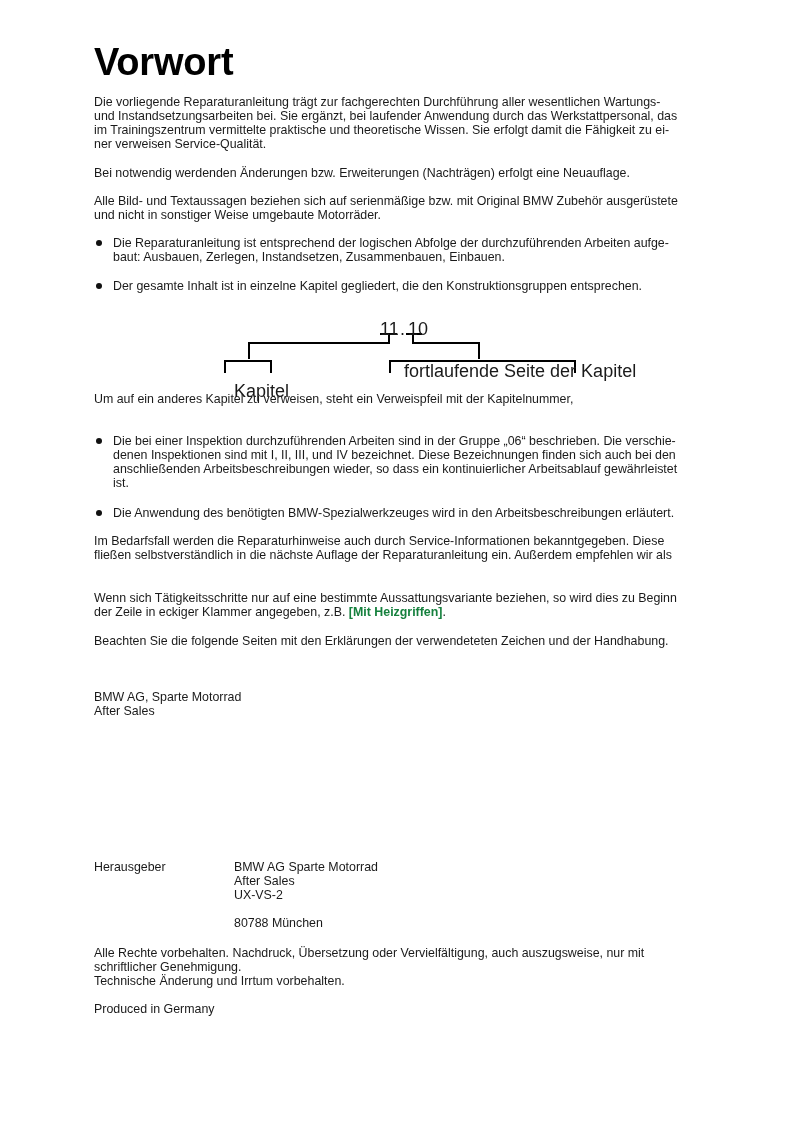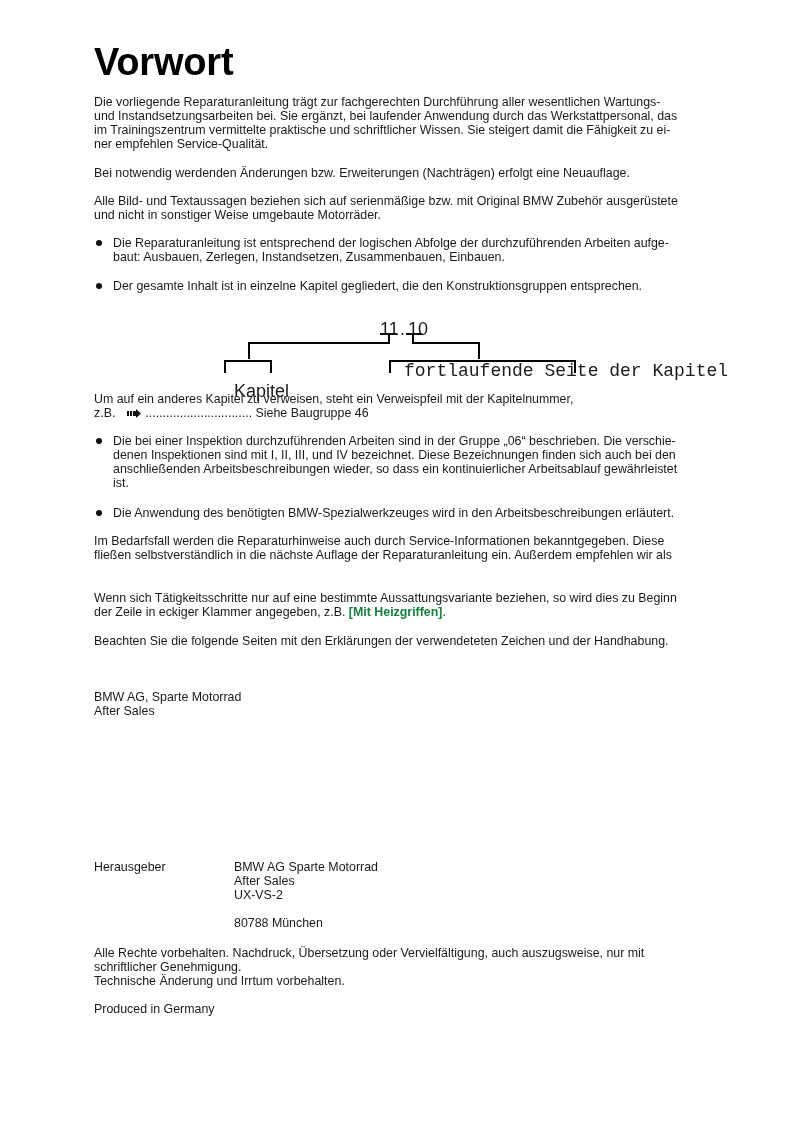--- a/index.html
+++ b/index.html
@@ -18,22 +18,22 @@
   .ref-arrow { display:inline-block; width:14px; height:9px; vertical-align:middle; margin:0 4px 0 12px; }
 </style>
 </head>
 <body>
 
 <h1>Vorwort</h1>
 
 <div class="para" style="top:95px;">
   <span class="line">Die vorliegende Reparaturanleitung trägt zur fachgerechten Durchführung aller wesentlichen Wartungs-</span>
   <span class="line">und Instandsetzungsarbeiten bei. Sie ergänzt, bei laufender Anwendung durch das Werkstattpersonal, das</span>
-  <span class="line">im Trainingszentrum vermittelte praktische und schriftlicher Wissen. Sie steigert damit die Fähigkeit zu ei-</span>
-  <span class="line">ner empfehlen Service-Qualität.</span>
+  <span class="line">im Trainingszentrum vermittelte praktische und theoretische Wissen. Sie erfolgt damit die Fähigkeit zu ei-</span>
+  <span class="line">ner verweisen Service-Qualität.</span>
 </div>
 
 <div class="para" style="top:166px;">
   <span class="line">Bei notwendig werdenden Änderungen bzw. Erweiterungen (Nachträgen) erfolgt eine Neuauflage.</span>
 </div>
 
 <div class="para" style="top:194px;">
   <span class="line">Alle Bild- und Textaussagen beziehen sich auf serienmäßige bzw. mit Original BMW Zubehör ausgerüstete</span>
   <span class="line">und nicht in sonstiger Weise umgebaute Motorräder.</span>
 </div>
@@ -62,32 +62,24 @@
 
     <polyline points="406,334 422,334"></polyline>
     <polyline points="413,334 413,343 479,343 479,359"></polyline>
     <polyline points="390,373 390,361 575,361 575,373"></polyline>
   </g>
 </svg>
 <span class="diag-text" style="left:380px; top:322px;">11</span>
 <span class="diag-text" style="left:400px; top:322px;">.</span>
 <span class="diag-text" style="left:408px; top:322px;">10</span>
 <span class="diag-text" style="left:234px; top:384px;">Kapitel</span>
-<span class="diag-text" style="left:404px; top:364px;font-family:Liberation Mono, monospace;">fortlaufende Seite der Kapitel</span>
+<span class="diag-text" style="left:404px; top:364px;">fortlaufende Seite der Kapitel</span>
 
 <div class="para" style="top:392px;">
   <span class="line">Um auf ein anderes Kapitel zu verweisen, steht ein Verweispfeil mit der Kapitelnummer,</span>
-  <span class="line">
-    <span>z.B.</span><svg class="ref-arrow" viewBox="0 0 14 9">
-        <rect x="0" y="2" width="2" height="5" fill="#111"></rect>
-        <rect x="3" y="2" width="2" height="5" fill="#111"></rect>
-        <rect x="6" y="2" width="3" height="5" fill="#111"></rect>
-        <polygon points="9,0 14,4.5 9,9" fill="#111"></polygon>
-      </svg><span>...............................</span> <span>Siehe Baugruppe 46</span>
-  </span>
 </div>
 
 <div class="bullet-row" style="top:434px;">
   <span class="bullet-dot"></span>
   <div class="bullet-text">
     <span class="line">Die bei einer Inspektion durchzuführenden Arbeiten sind in der Gruppe „06“ beschrieben. Die verschie-</span>
     <span class="line">denen Inspektionen sind mit I, II, III, und IV bezeichnet. Diese Bezeichnungen finden sich auch bei den</span>
     <span class="line">anschließenden Arbeitsbeschreibungen wieder, so dass ein kontinuierlicher Arbeitsablauf gewährleistet</span>
     <span class="line">ist.</span>
   </div>

